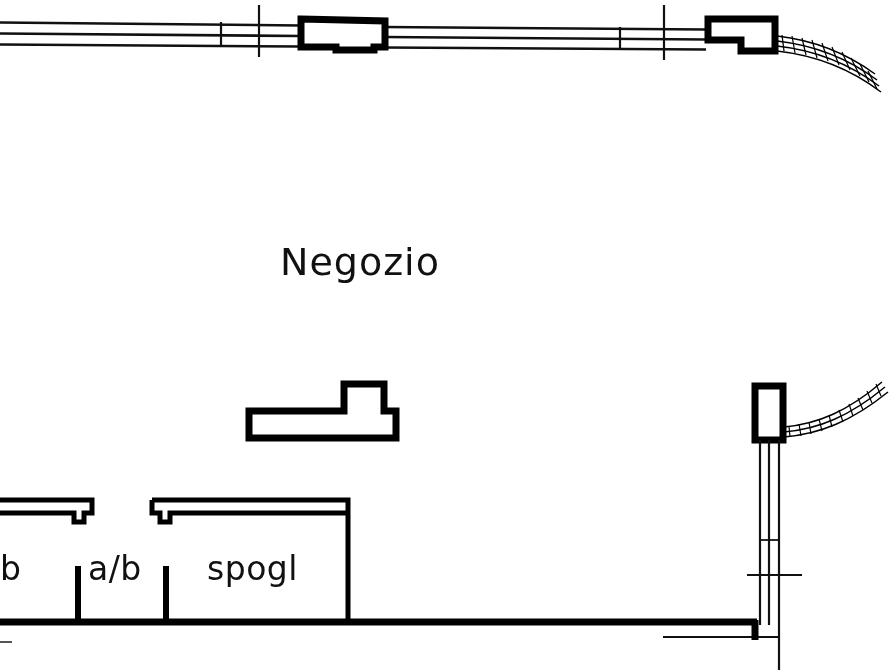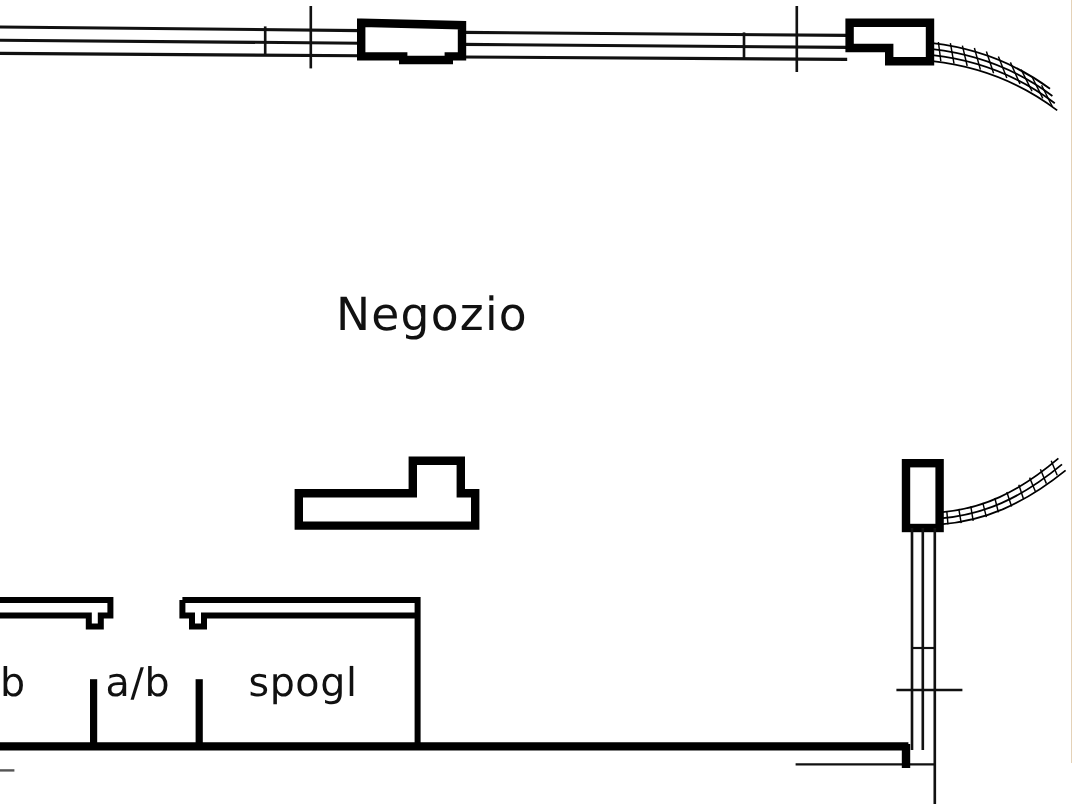--- a/index.html
+++ b/index.html
@@ -7,21 +7,21 @@
     padding: 0;
     background: #ffffff;
   }
   body {
     font-family: "DejaVu Sans", sans-serif;
   }
   #plan-wrap {
     position: relative;
     width: 893px;
     height: 670px;
-    background: #a16207;
+    background: #14b8a6;
     overflow: hidden;
   }
   svg#floorplan {
     display: block;
     width: 893px;
     height: 670px;
   }
   .room-label {
     font-family: "DejaVu Sans", sans-serif;
     font-size: 38px;

